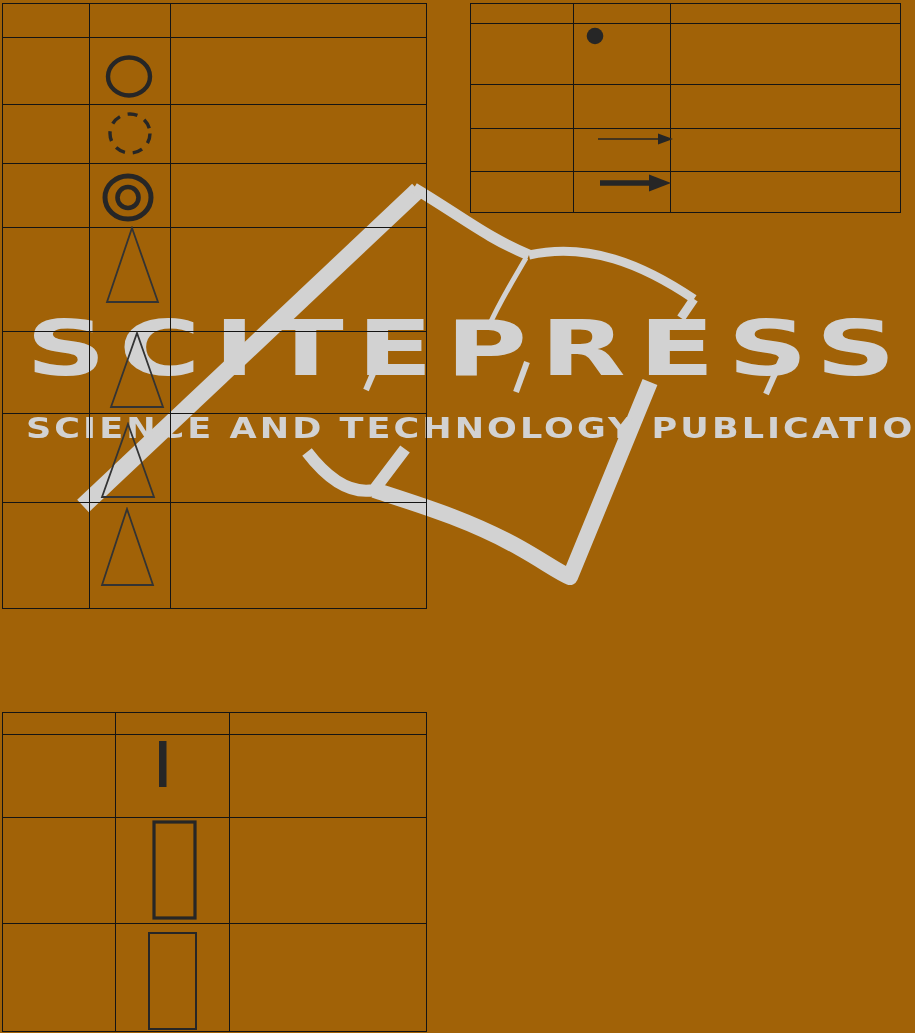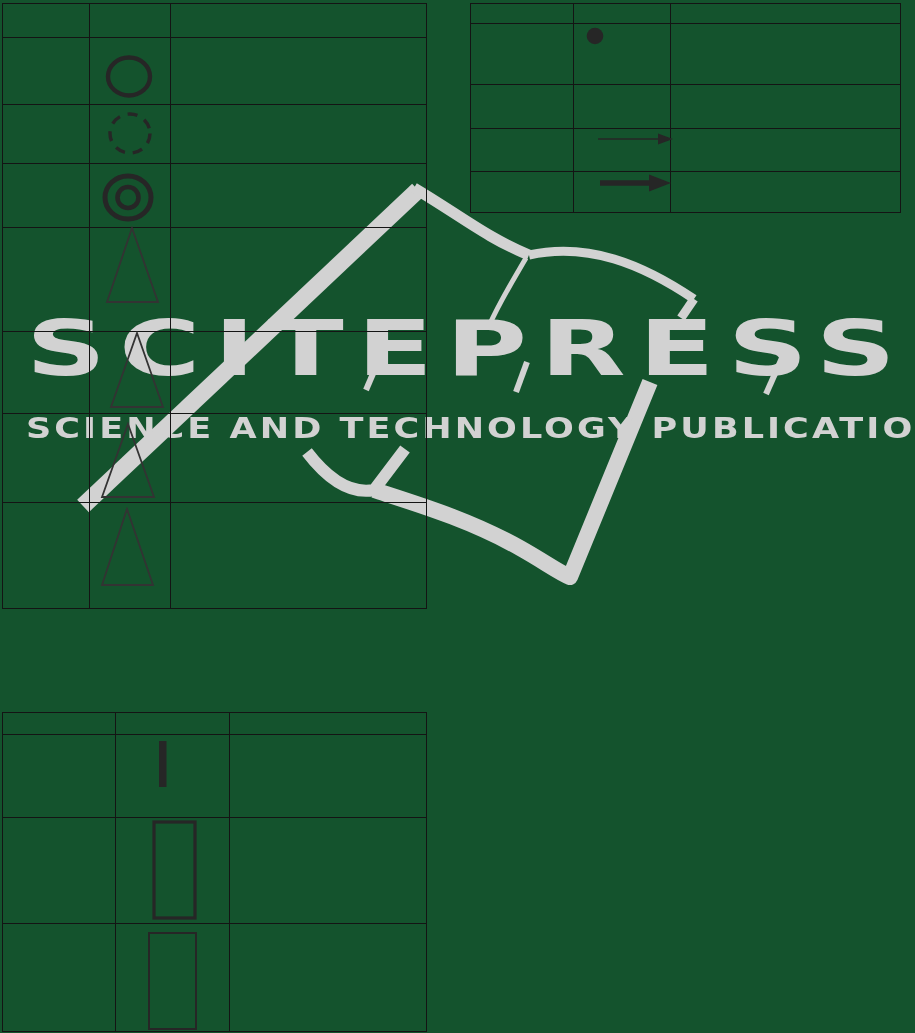--- a/index.html
+++ b/index.html
@@ -1,19 +1,19 @@
 <!DOCTYPE html>
 <html><head>
 <meta charset="utf-8">
 <style>
   html,body{margin:0;padding:0;background:#fff;}
   .page{
     position:relative;
     width:915px;height:1033px;
-    background:#14532d;
+    background:#a16207;
     overflow:hidden;
     font-family:"Liberation Sans",sans-serif;
     text-decoration:underline;
   }
   
   .wm-logo{position:absolute;left:0;top:0;z-index:0;pointer-events:none;}
   .wm-text{
     position:absolute;z-index:0;
     color:#d2d2d2;
     font-weight:bold;line-height:1;white-space:nowrap;

